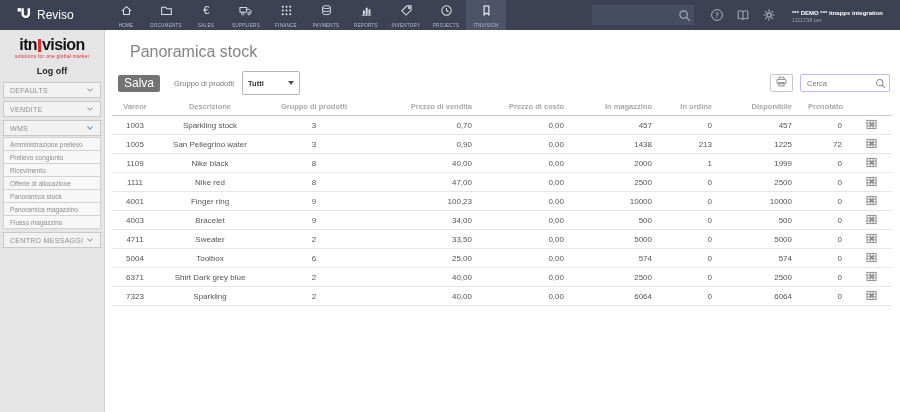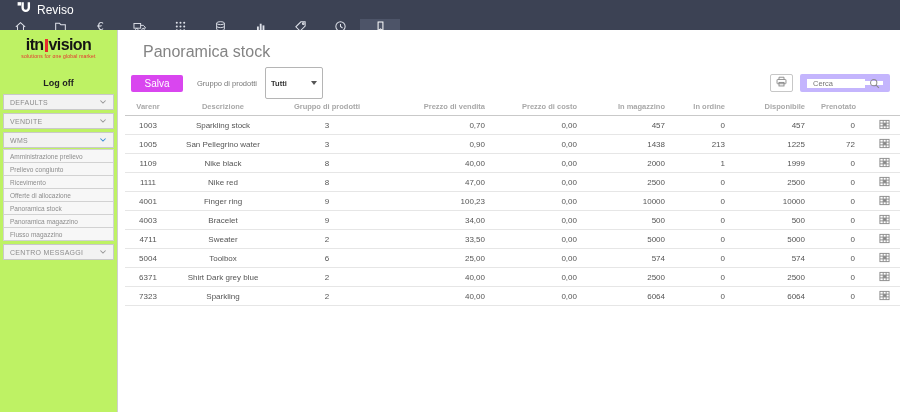--- a/index.html
+++ b/index.html
@@ -1,60 +1,60 @@
 <!DOCTYPE html>
 <html><head>
 <meta charset="utf-8">
 <style>
   * { box-sizing: border-box; margin: 0; padding: 0; }
   html,body { width:900px; height:412px; overflow:hidden; }
   body { font-family:"Liberation Sans", sans-serif; background:#fff; }
 
   
-  .topbar { height:30px; background:#3c4254; display:flex; align-items:stretch;flex-direction:column; }
+  .topbar { height:30px; background:#3c4254; display:flex; align-items:stretch; }
   .brand { display:flex; align-items:center; gap:6px; padding:0 16px 0 16px; width:106px; }
   .brand-name { color:#fff; font-size:12px; }
   .nav { display:flex; }
   .nav-item { width:40px; display:flex; flex-direction:column; align-items:center; justify-content:center; gap:2px; cursor:pointer; }
   .nav-item.active { background:#4d5468; }
   .nav-label { font-size:4.5px; letter-spacing:.3px; color:#b9bfcc; white-space:nowrap; }
   .tb-right { margin-left:auto; display:flex; align-items:center; }
   .tb-search { width:102px; height:20px; background:#474e61; display:flex; align-items:center; border-radius:1px; margin-right:10px; }
   .tb-search input { flex:1; min-width:0; background:transparent; border:none; outline:none; color:#dfe2ea; font-size:8px; padding-left:6px; }
   .tb-ic { width:26px; display:flex; align-items:center; justify-content:center; cursor:pointer; }
   .account { padding:4px 12px 0 10px; width:118px; }
   .account-l1 { color:#fff; font-size:6px; font-weight:bold; line-height:7px; white-space:nowrap; }
   .account-l2 { color:#9aa0ae; font-size:5.5px; line-height:7px; }
 
   
   .layout { display:flex; height:382px; }
 
   
-  .sidebar { width:118px; background:#bef264; border-right:1px solid #cfcfcf; flex:none; }
+  .sidebar { width:105px; background:#e5e5e5; border-right:1px solid #cfcfcf; flex:none; }
   .logo-block { text-align:center; padding-top:7px; }
   .logo-text { font-size:16px; font-weight:bold; color:#141414; letter-spacing:-.6px; line-height:16px; }
   .logo-bar { display:inline-block; width:3px; height:13px; background:#e62e2d; vertical-align:-2px; margin:0 1px; }
   .tagline { font-size:5px; color:#e62e2d; letter-spacing:.2px; }
-  .logoff { text-align:center; font-size:9px; font-weight:bold; color:#222; padding:19px 0 6px; cursor:pointer; }
+  .logoff { text-align:center; font-size:9px; font-weight:bold; color:#222; padding:7px 0 6px; cursor:pointer; }
   .menu { padding:0 3px; }
   .side-sec { background:#f2f2f2; border:1px solid #c9c9c9; height:16px; display:flex; align-items:center; justify-content:space-between; padding:0 6px; margin-bottom:3px; font-size:7px; color:#8d8d8d; letter-spacing:.3px; cursor:pointer; }
   .side-sub { background:#f7f7f7; border:1px solid #d2d2d2; margin-top:-1px; height:14px; line-height:13px; padding-left:6px; font-size:6.5px; color:#8d8d8d; cursor:pointer; white-space:nowrap; overflow:hidden; }
   .wms-group { margin-bottom:3px; }
 
   
   .main { flex:1; background:#fff; min-width:0; }
   .page-title { font-size:16px; color:#848484; padding:13px 0 11px 25px; }
   .toolbar { display:flex; align-items:center; padding:0 10px 0 13px; height:22px; }
-  .btn-save { background:#d946ef; color:#fff; font-size:10px; border:none; border-radius:2px; width:52px; height:17px; cursor:pointer; font-family:inherit; }
+  .btn-save { background:#737373; color:#fff; font-size:12px; border:none; border-radius:2px; width:42px; height:17px; cursor:pointer; font-family:inherit; }
   .group-label { font-size:7.5px; color:#777; margin:0 8px 0 14px; }
-  .select { width:58px; height:32px; border:1px solid #b5b5b5; border-radius:2px; background:#fff; font-size:7.5px; font-weight:bold; color:#333; display:flex; align-items:center; justify-content:space-between; padding:0 5px; cursor:pointer; }
+  .select { width:58px; height:24px; border:1px solid #b5b5b5; border-radius:2px; background:#fff; font-size:7.5px; font-weight:bold; color:#333; display:flex; align-items:center; justify-content:space-between; padding:0 5px; cursor:pointer; }
   .sel-arrow { width:0; height:0; border-left:3px solid transparent; border-right:3px solid transparent; border-top:4px solid #555; }
   .toolbar-right { margin-left:auto; display:flex; gap:7px; align-items:center; }
   .printer-btn { width:23px; height:18px; border:1px solid #c7c7c7; border-radius:2px; background:#fff; display:flex; align-items:center; justify-content:center; cursor:pointer; }
-  .searchbox { width:90px; height:18px; border:7px solid #c4b5fd; border-radius:2px; display:flex; align-items:center; background:#fff; }
+  .searchbox { width:90px; height:18px; border:1px solid #c4b5fd; border-radius:2px; display:flex; align-items:center; background:#fff; }
   .searchbox input { flex:1; min-width:0; border:none; outline:none; font-size:7.5px; padding-left:6px; color:#444; font-family:inherit; }
   .search-btn { width:18px; height:100%; display:flex; align-items:center; justify-content:center; background:none; border:none; cursor:pointer; }
 
   
   table.stock { border-collapse:collapse; table-layout:fixed; width:780px; margin:5px 0 0 7px; }
   .stock th { font-weight:bold; font-size:7.5px; color:#a8a8a8; border-bottom:1px solid #c9c9c9; padding:3px 8px 4px; white-space:nowrap; overflow:hidden; }
   .stock td { font-size:8px; color:#555; border-bottom:1px solid #e6e6e6; padding:4.5px 8px; white-space:nowrap; overflow:hidden; }
   .al-c { text-align:center; } .al-r { text-align:right; }
   .icon-cell { cursor:pointer; text-align:center; padding:2px 4px !important; }
 </style>

